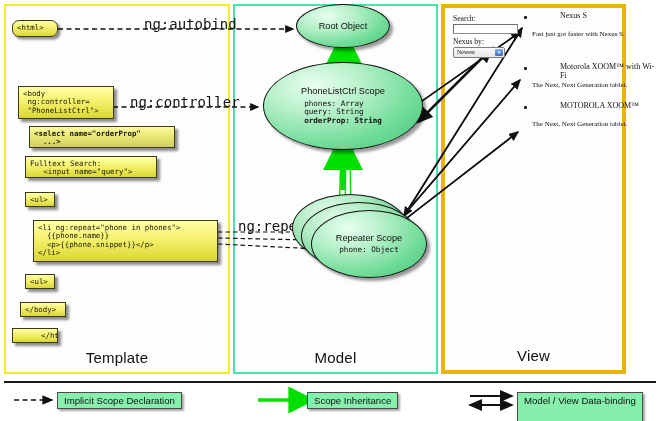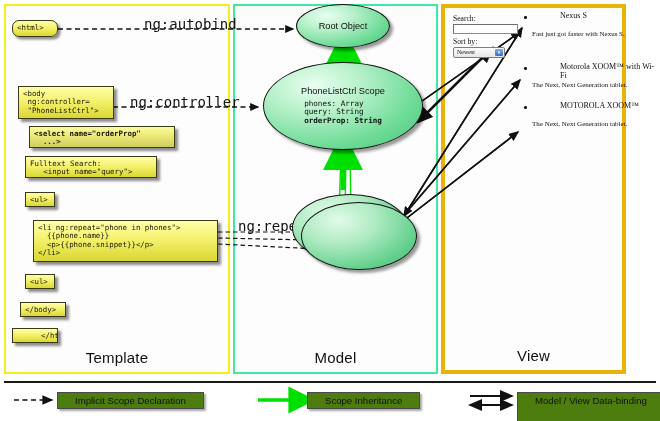--- a/index.html
+++ b/index.html
@@ -53,24 +53,24 @@
   .vitem-title{position:absolute;font-family:"Liberation Serif",serif;font-size:8px;color:#111;padding-left:28px;}
   .vitem-desc{position:absolute;font-family:"Liberation Serif",serif;font-size:7px;color:#111;}
   .vbullet{position:absolute;width:2.6px;height:2.6px;background:#111;border-radius:50%;}
 
   
   .conn-label{position:absolute;font-family:"DejaVu Sans Mono","Liberation Mono",monospace;
     font-size:14px;color:#111;white-space:nowrap;}
 
   
   #sep{position:absolute;left:4px;top:381px;width:652px;height:2px;background:#1a1a1a;}
-  .legbox{position:absolute;box-sizing:border-box;background:#4d7c0f;
+  .legbox{position:absolute;box-sizing:border-box;background:#86efac;
     border:1.4px solid #4a4a4a;box-shadow:2px 2px 2px rgba(0,0,0,.35);
     font-family:"Liberation Sans",sans-serif;font-size:9.6px;color:#111;
-    line-height:15px;padding:0 17px;white-space:nowrap;}
+    line-height:15px;padding:0 6px;white-space:nowrap;}
 
   svg.overlay{position:absolute;left:0;top:0;width:660px;height:421px;pointer-events:none;}
 </style>
 </head>
 <body>
 
 <div id="stage">
 
   <div class="panel" id="panel-template">
     <div class="panel-label">Template</div>
@@ -185,25 +185,32 @@
 Scope</div>
     <div class="props">
       <div>phones: Array</div>
       <div>query: String</div>
       <div><b>orderProp: String</b></div>
     </div>
   </div>
 
   <div class="ell stack-back" style="left:292px;top:194px;width:116px;height:68px;"></div>
   <div class="ell stack-back" style="left:301px;top:202px;width:116px;height:68px;"></div>
+  <div class="ell" style="left:311px;top:210px;width:116px;height:68px;">
+    <div class="ttl">Repeater
+Scope</div>
+    <div class="props">
+      <div>phone: Object</div>
+    </div>
+  </div>
 
   <div class="vlabel" style="left:453px;top:14px;">Search:</div>
   <div class="vinput" style="left:453px;top:24px;width:65px;height:10px;" title=""></div>
 
-  <div class="vlabel" style="left:453px;top:37px;">Sort by:</div>
+  <div class="vlabel" style="left:453px;top:37px;">Nexus by:</div>
   <div class="vselect" style="left:453px;top:47px;width:52px;height:11px;">
     <span>Newest</span>
     <span class="sarrow">▾</span>
   </div>
 
   <div class="vbullet" style="left:524px;top:16px;"></div>
   <div class="vitem-title" style="left:532px;top:11px;">Nexus S</div>
   <div class="vitem-desc" style="left:532px;top:30px;">Fast just got faster with Nexus S.</div>
 
   <div class="vbullet" style="left:524px;top:67px;"></div>

